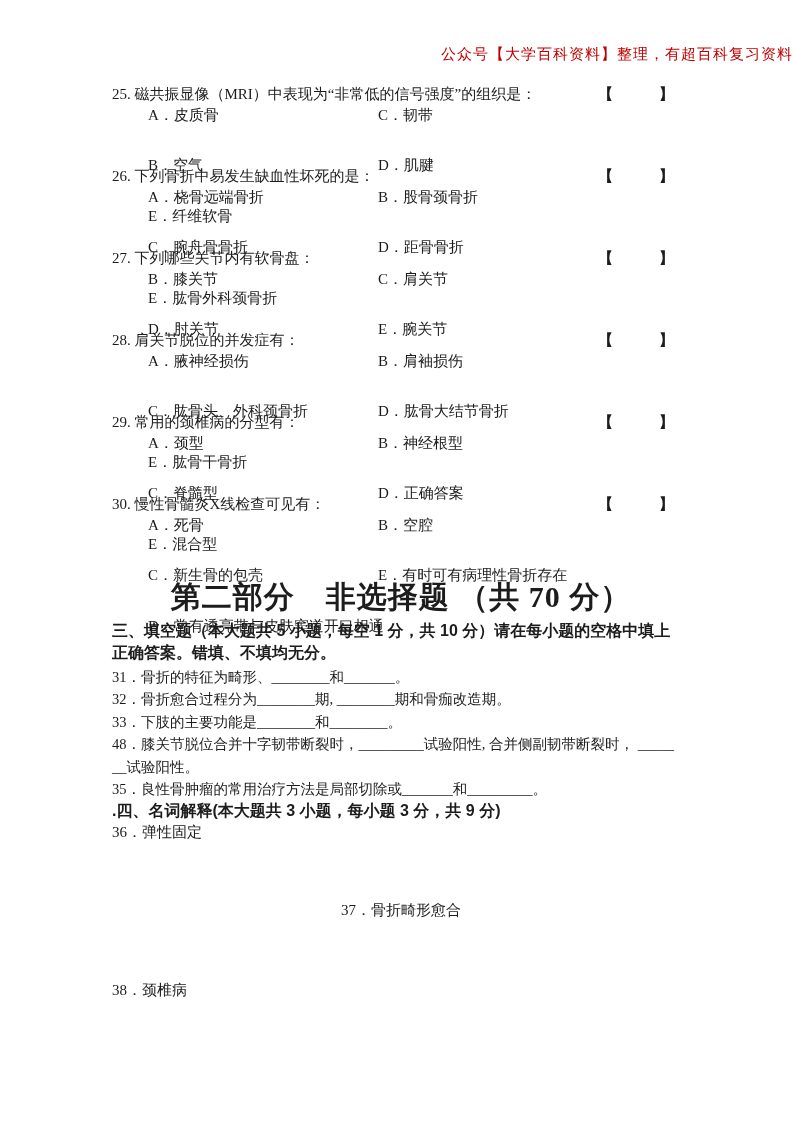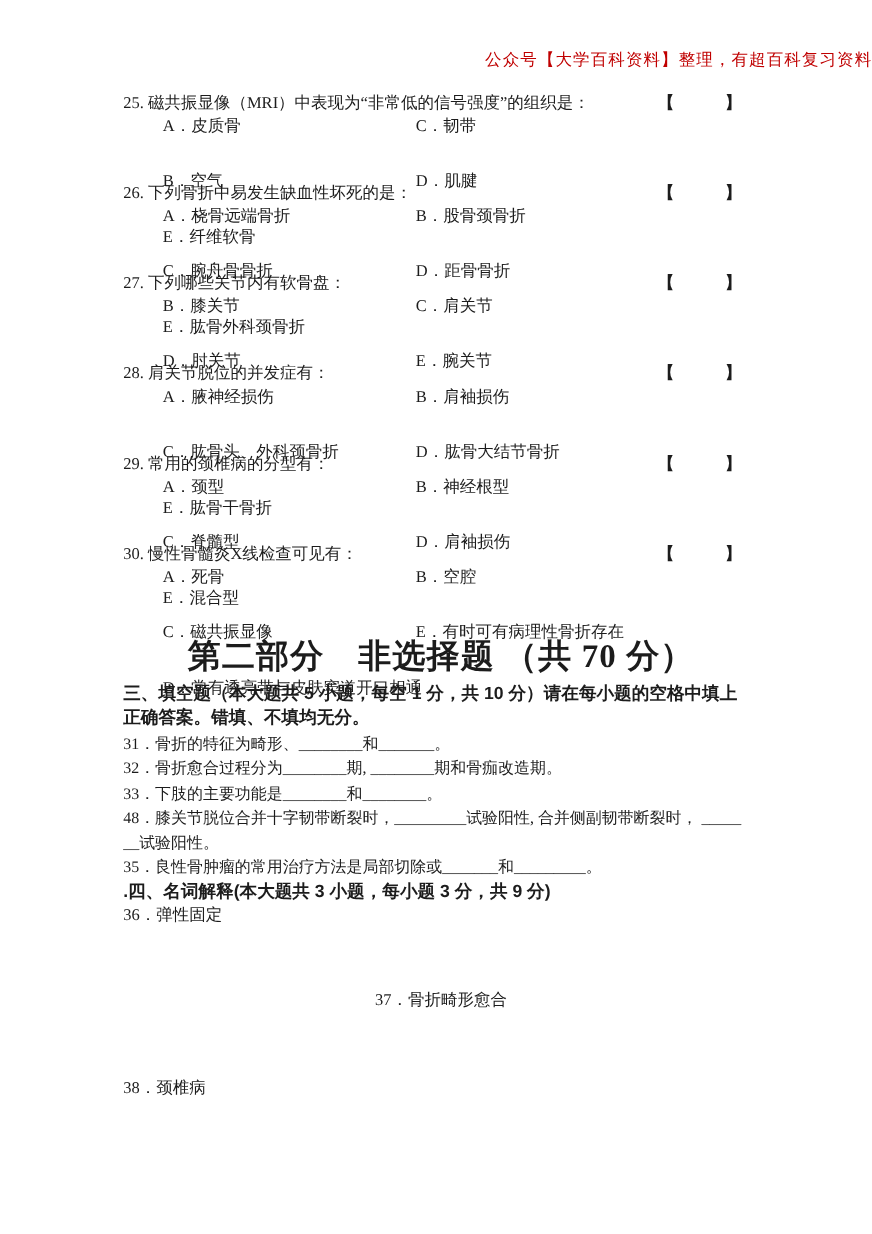--- a/index.html
+++ b/index.html
@@ -148,37 +148,37 @@
         <span class="stem">29. 常用的颈椎病的分型有：</span>
         <span class="brackets">
           <span>【</span>
           <span>】</span>
         </span>
       </div>
       <div class="options">
         <span class="opt">A．颈型</span>
         <span class="opt">B．神经根型</span>
         <span class="opt">C．脊髓型</span>
-        <span class="opt">D．肩袖损伤</span>
+        <span class="opt">D．正确答案</span>
         <span class="opt">E．混合型</span>
       </div>
     </div>
 
     <div class="mcq">
       <div class="stem-row">
         <span class="stem">30. 慢性骨髓炎X线检查可见有：</span>
         <span class="brackets">
           <span>【</span>
           <span>】</span>
         </span>
       </div>
       <div class="options">
         <span class="opt">A．死骨</span>
         <span class="opt">B．空腔</span>
-        <span class="opt">C．磁共振显像</span>
+        <span class="opt">C．新生骨的包壳</span>
         <span class="opt">E．有时可有病理性骨折存在</span>
         <span class="opt">D．常有透亮带与皮肤窦道开口相通</span>
       </div>
     </div>
 
     <div class="part2-title">第二部分　非选择题 （共 70 分）</div>
 
     <div class="fill-heading">三、填空题（本大题共 5 小题，每空 1 分，共 10 分）请在每小题的空格中填上
 正确答案。错填、不填均无分。</div>
     <div class="fill-list">

